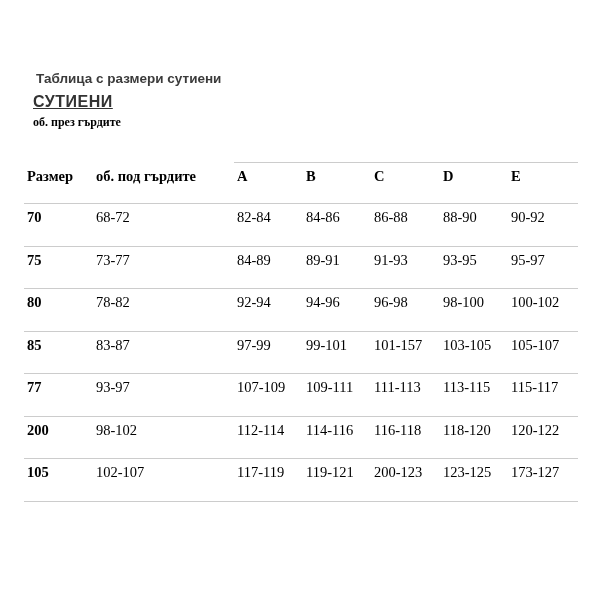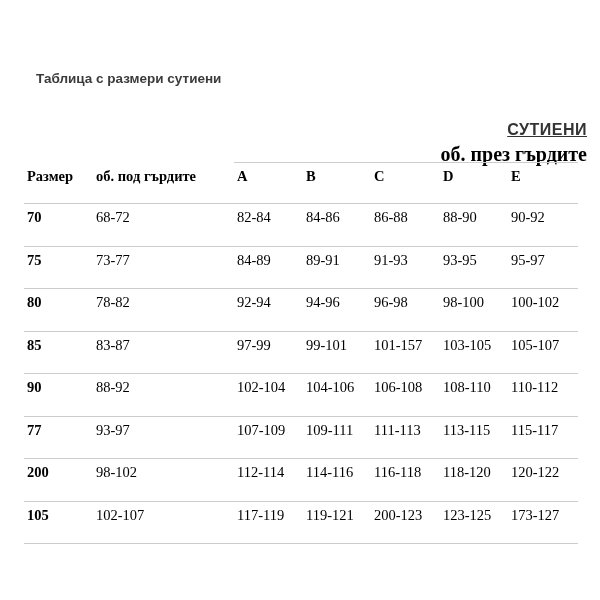--- a/index.html
+++ b/index.html
@@ -18,36 +18,35 @@
     font-family: "Liberation Sans", sans-serif;
     font-size: 13.5px;
     color: #3b3b3b;
     font-weight: bold;
   }
   .titles {
     position: absolute;
     left: 33px;
     top: 93px;
     width: 554px;
-    text-align: right;
-    margin-top: 28px;
+    text-align: left;
   }
   .title {
     display: inline-block;
     font-family: "Liberation Sans", sans-serif;
     font-size: 16px;
     font-weight: bold;
     letter-spacing: 0.5px;
     color: #333333;
     text-decoration: underline;
   }
   .subtitle {
     margin-top: 4px;
     font-family: "Liberation Serif", serif;
-    font-size: 20px;
+    font-size: 12px;
     font-weight: bold;
     color: #000000;
   }
   table.size-table {
     position: absolute;
     left: 24px;
     top: 162px;
     width: 554px;
     border-collapse: collapse;
     table-layout: fixed;
@@ -139,29 +138,20 @@
       <tr>
         <td class="size-col">85</td>
         <td>83-87</td>
         <td>97-99</td>
         <td>99-101</td>
         <td>101-157</td>
         <td>103-105</td>
         <td>105-107</td>
       </tr>
       <tr>
-        <td class="size-col">90</td>
-        <td>88-92</td>
-        <td>102-104</td>
-        <td>104-106</td>
-        <td>106-108</td>
-        <td>108-110</td>
-        <td>110-112</td>
-      </tr>
-      <tr>
         <td class="size-col">77</td>
         <td>93-97</td>
         <td>107-109</td>
         <td>109-111</td>
         <td>111-113</td>
         <td>113-115</td>
         <td>115-117</td>
       </tr>
       <tr>
         <td class="size-col">200</td>

